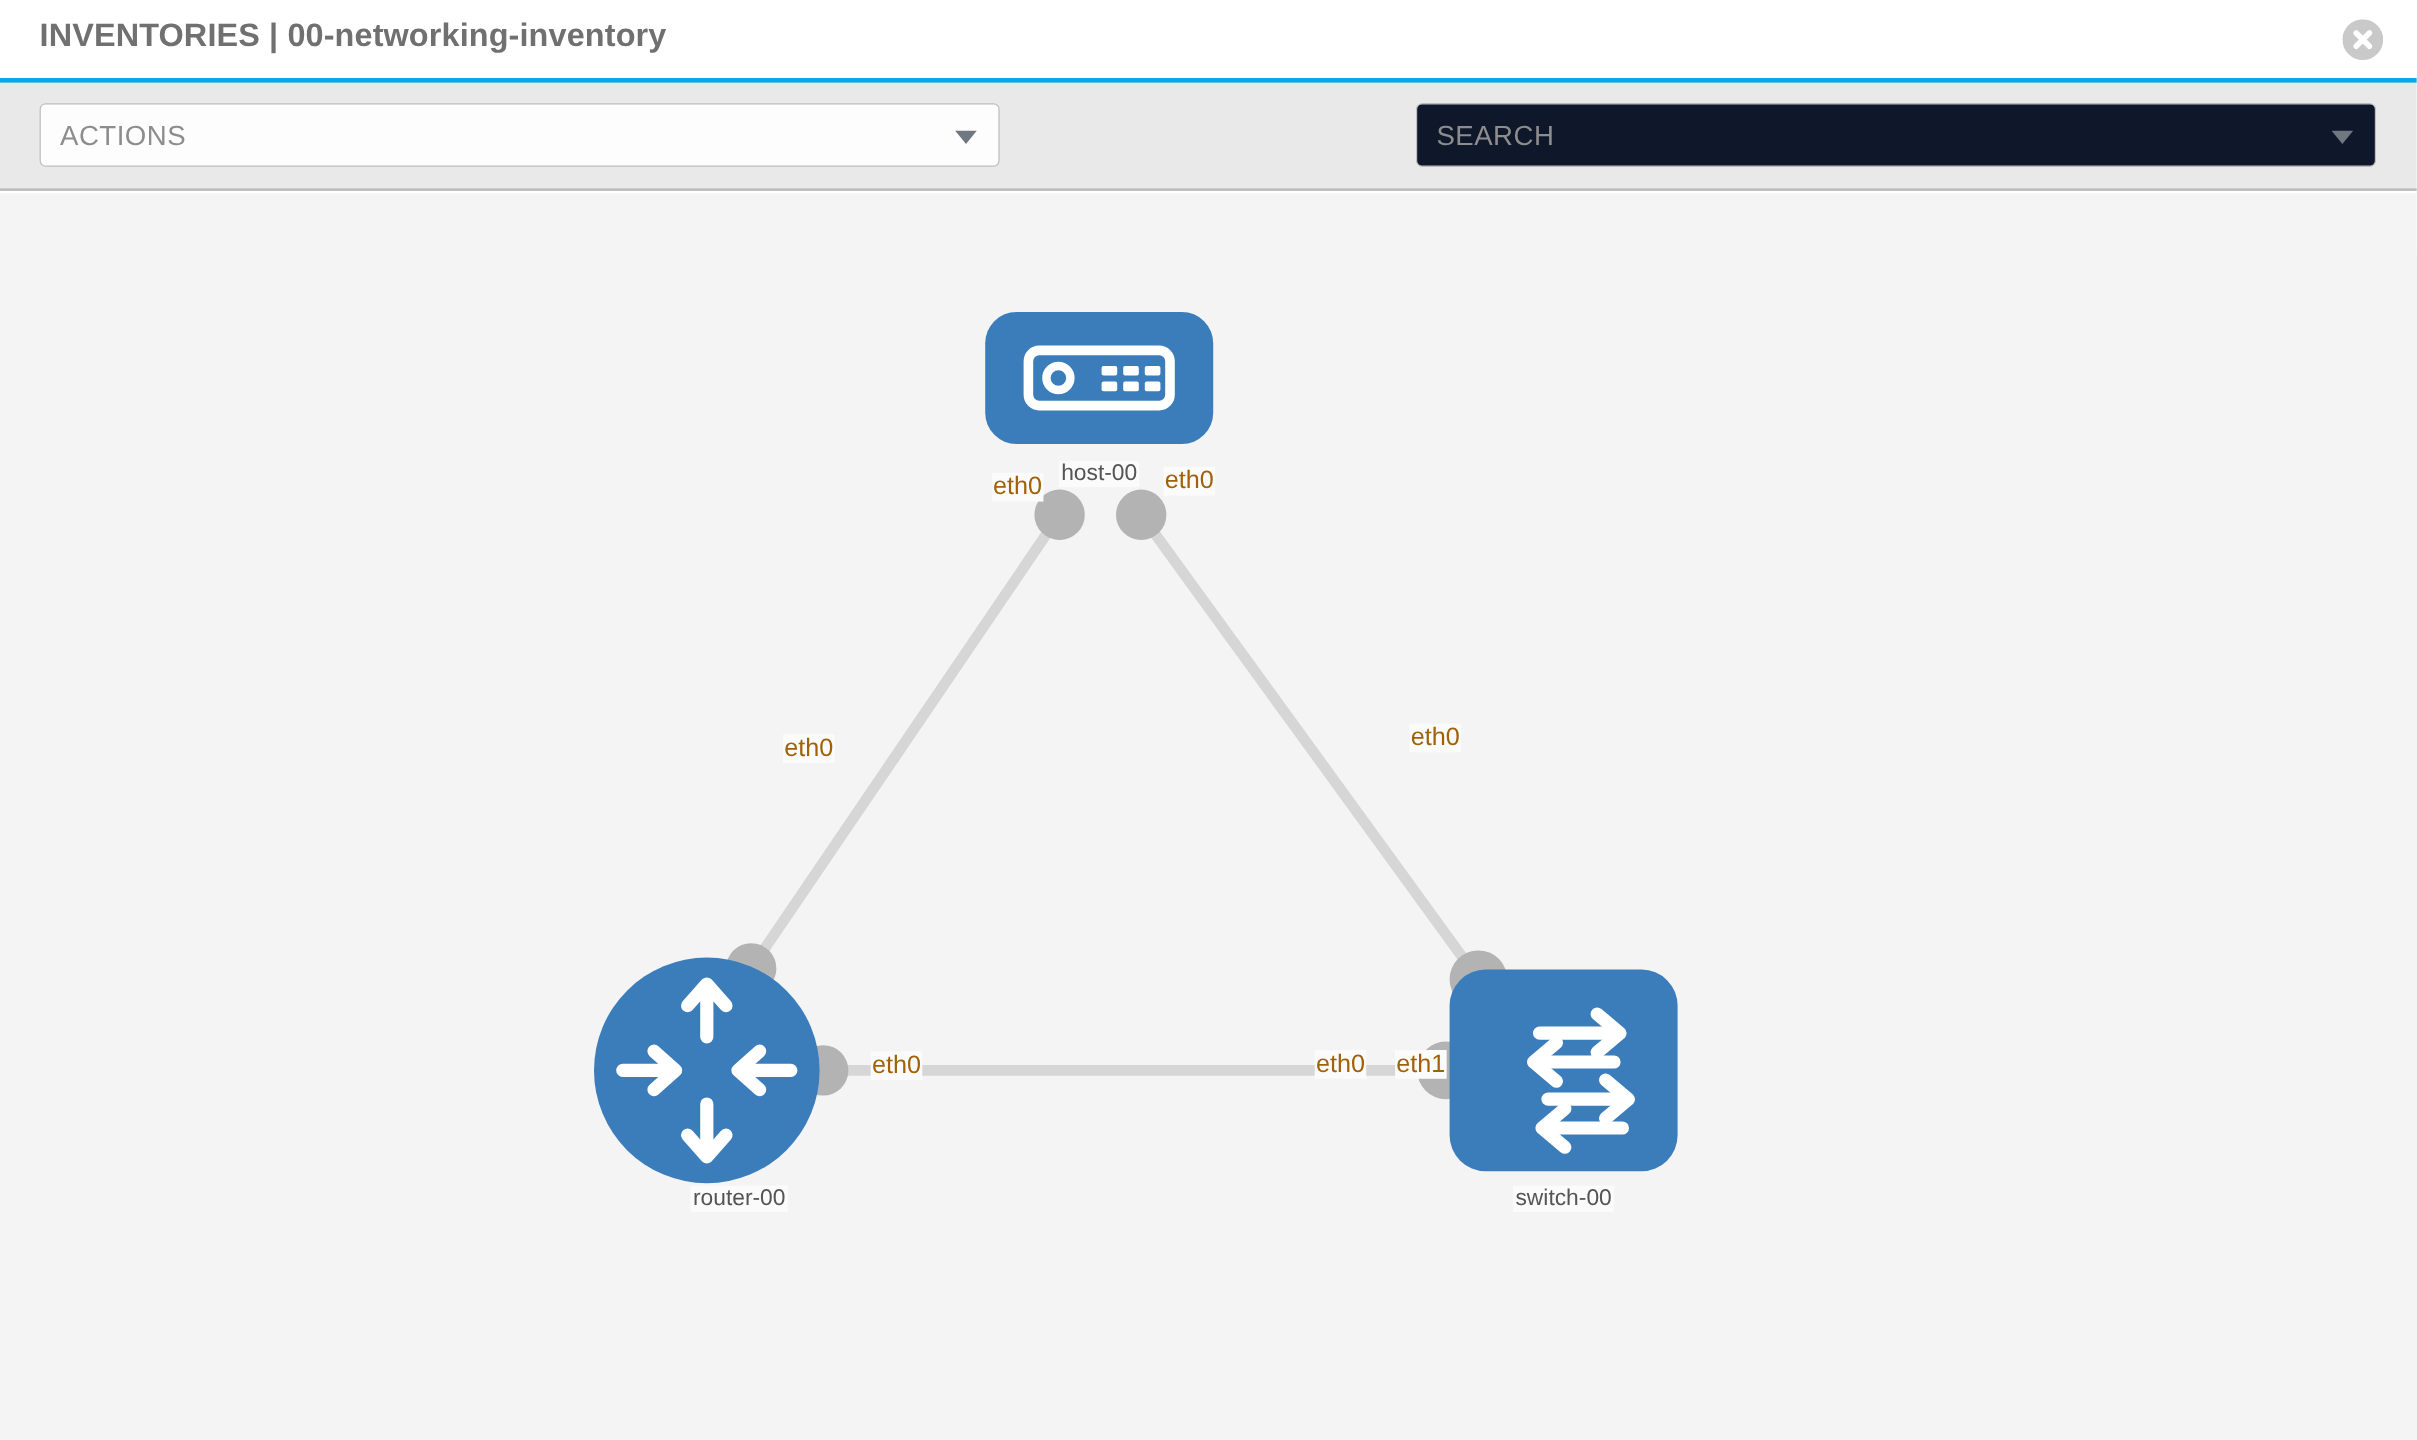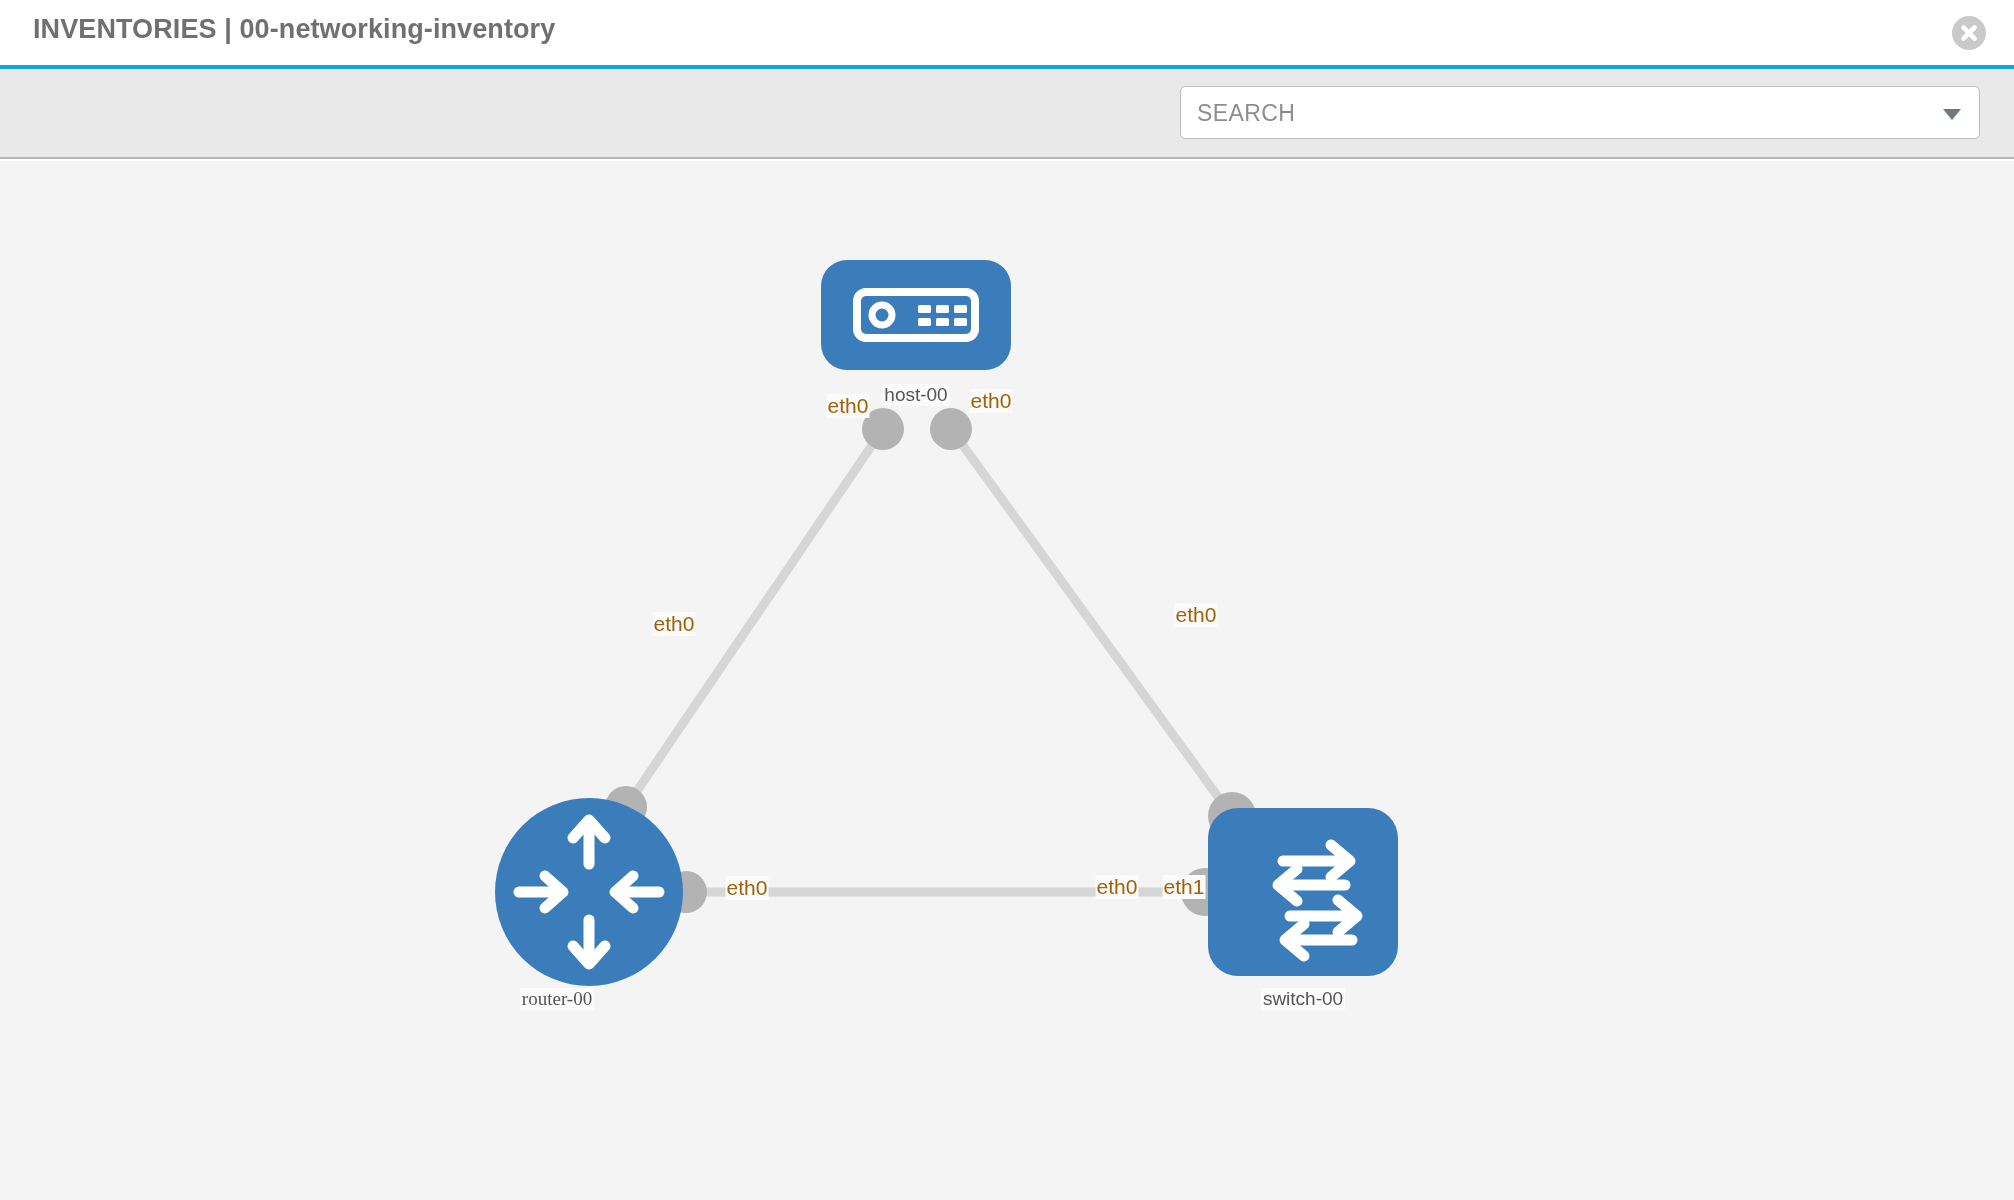--- a/index.html
+++ b/index.html
@@ -80,21 +80,21 @@
     width: 44px; height: 40px;
     cursor: pointer;
   }
   .wrench-icon { left: 1041px; }
   .key-icon    { left: 1108px; }
 
   .search-box {
     position: absolute;
     left: 1180px; top: 17px;
     width: 800px; height: 53px;
-    background: #ffffff;
+    background: #0f172a;
     border: 1px solid #bdbdbd;
     border-radius: 5px;
     cursor: text;
   }
   .search-label {
     position: absolute;
     left: 16px; top: 13px;
     font-size: 23px;
     color: #8d8d8d;
     letter-spacing: 0.4px;
@@ -143,20 +143,24 @@
     <div class="close-btn">
       <svg width="34" height="34" viewBox="0 0 34 34" aria-hidden="true">
         <circle cx="17" cy="17" r="17" fill="#c9c9c9"></circle>
         <path d="M11.5 11.5 L22.5 22.5 M22.5 11.5 L11.5 22.5" stroke="#ffffff" stroke-width="4.6" stroke-linecap="round"></path>
       </svg>
     </div>
   </div>
 
   <div class="toolbar">
 
+    <div class="actions-select">
+      <span class="actions-label">ACTIONS</span>
+      <span class="caret"></span>
+    </div>
 
     <div class="tool-icon wrench-icon">
       <svg width="44" height="40" viewBox="0 0 44 40" aria-hidden="true">
         <g fill="#838a92">
           <path d="M33.6 5.2 a11.4 11.4 0 0 0 -13.2 14.6 L7.6 32.6 a3.6 3.6 0 0 0 0 5.1 a3.6 3.6 0 0 0 5.1 0 L25.5 24.9 a11.4 11.4 0 0 0 14.6 -13.2 l-6.4 6.4 l-5.9 -1.0 l-1.0 -5.9 z"></path>
           <circle cx="10.2" cy="35.1" r="1.9" fill="#ffffff"></circle>
         </g>
       </svg>
     </div>
 
@@ -241,21 +245,21 @@
           <path d="M1290 755 L1355 755"></path>
           <path d="M1338 739 L1357 755 L1338 771"></path>
 
           <path d="M1352 779 L1287 779"></path>
           <path d="M1304 763 L1285 779 L1304 795"></path>
         </g>
       </g>
     </svg>
 
     <div class="node-label" style="left:916px; top:223px; z-index:4;">host-00</div>
-    <div class="node-label" style="left:557px; top:827px;font-family:Liberation Serif, serif;">router-00</div>
+    <div class="node-label" style="left:616px; top:827px;">router-00</div>
     <div class="node-label" style="left:1303px; top:827px;text-align:center;">switch-00</div>
 
     <div class="iface-label" style="left:848px; top:245px; z-index:3;">eth0</div>
     <div class="iface-label" style="left:991px; top:240px; z-index:3;">eth0</div>
 
     <div class="iface-label" style="left:674px; top:463px;">eth0</div>
     <div class="iface-label" style="left:1196px; top:454px;">eth0</div>
 
     <div class="iface-label" style="left:747px; top:727px;">eth0</div>
     <div class="iface-label" style="left:1117px; top:726px; z-index:2;">eth0</div>

